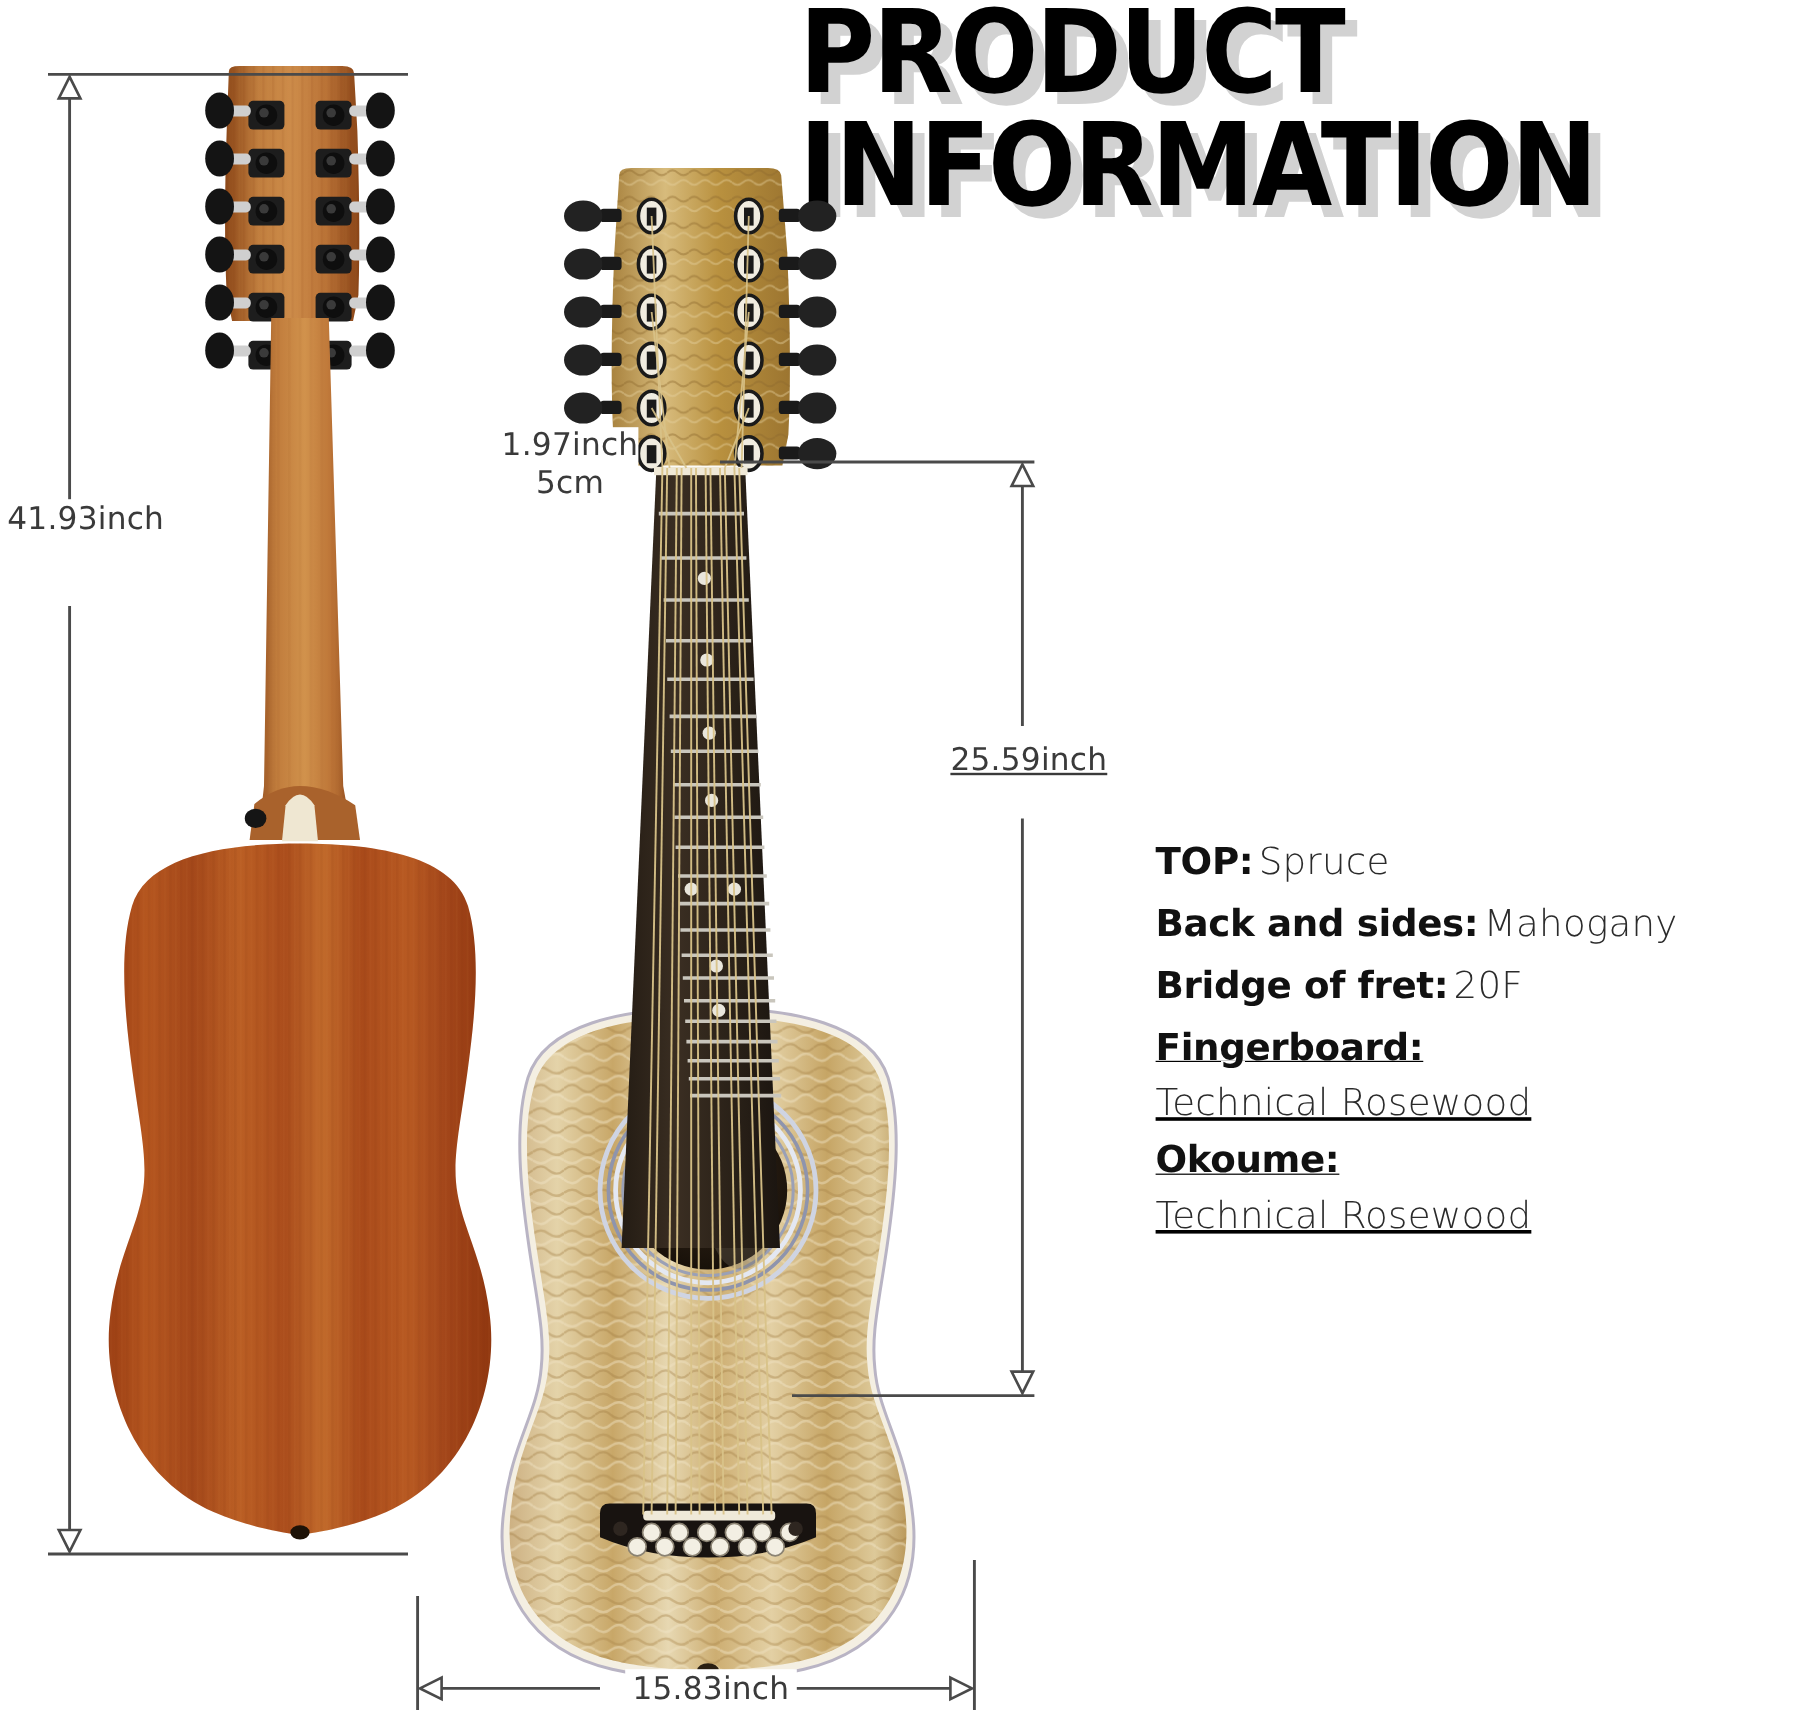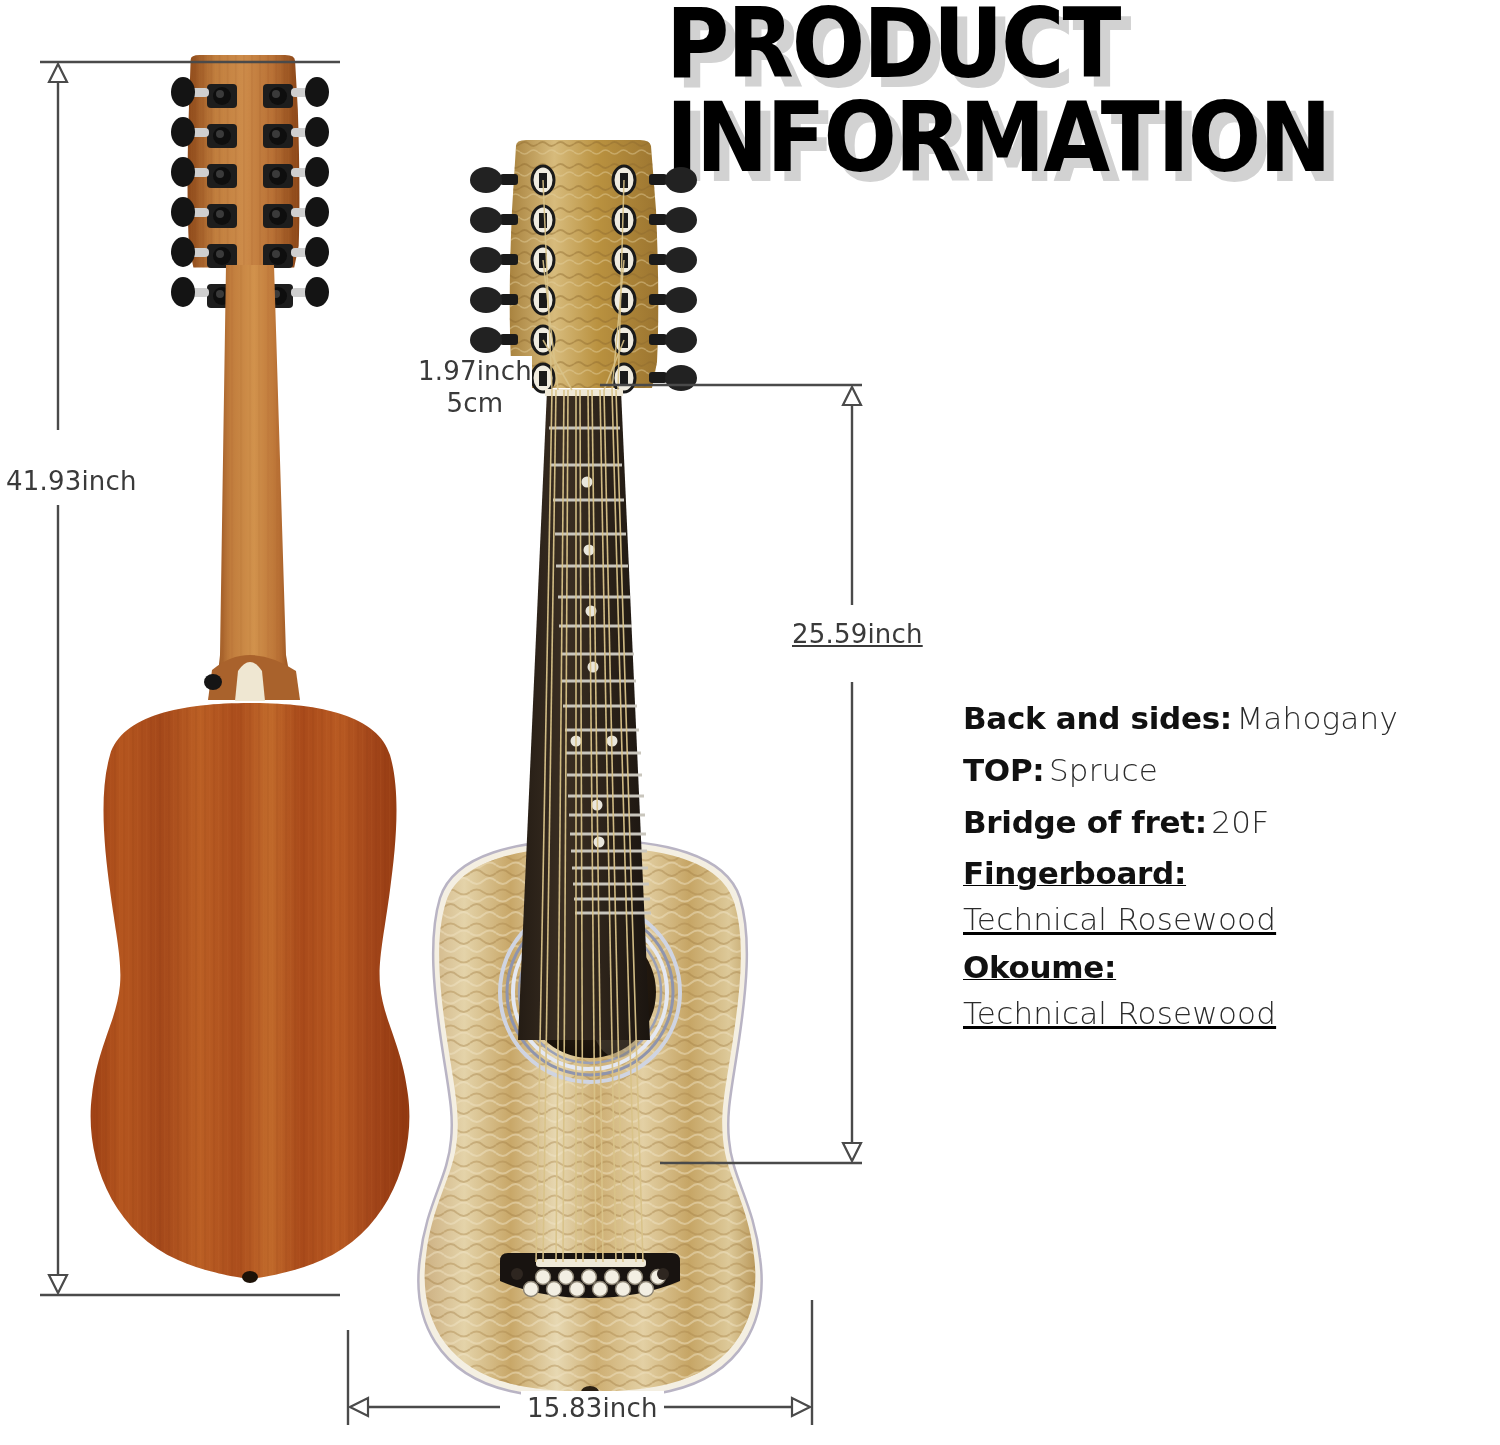--- a/index.html
+++ b/index.html
@@ -30,21 +30,21 @@
   #tl2m{top:98px;left:6px;}
 
   
   .dim-svg{position:absolute;left:0;top:0;width:1500px;height:1445px;pointer-events:none;}
   .dim-label{
     position:absolute;
     font-family:"DejaVu Sans","Liberation Sans",sans-serif;
     font-size:26px;color:#3a3a3a;background:#fff;
     padding:2px 6px;white-space:nowrap;letter-spacing:.2px;
   }
-  #lbl-height{left:0px;top:464px;}
+  #lbl-height{left:0px;top:416px;}
   #lbl-scale{left:786px;top:617px;text-decoration:underline;}
   #lbl-width{left:505px;top:1391px;margin-left:16px;}
   #lbl-nut{left:418px;top:356px;text-align:center;line-height:1.22;padding:0;}
 
   
   #specs{position:absolute;left:963px;top:700px;width:520px;}
   .spec-row{margin-bottom:14px;line-height:1.22;}
   .spec-row.stacked{margin-bottom:6px;text-decoration:underline;}
   .spec-k{
     font-weight:bold;font-size:31px;color:#111;
@@ -564,26 +564,26 @@
   <div class="dim-label" id="lbl-height">41.93inch</div>
   <div class="dim-label" id="lbl-scale">25.59inch</div>
   <div class="dim-label" id="lbl-width">15.83inch</div>
   <div class="dim-label" id="lbl-nut">
     <div>1.97inch</div>
     <div>5cm</div>
   </div>
 
   <div id="specs">
     <div class="spec-row">
+      <span class="spec-k">TOP:</span>
+      <span class="spec-v">Spruce</span>
+    </div>
+    <div class="spec-row">
       <span class="spec-k">Back and sides:</span>
       <span class="spec-v">Mahogany</span>
-    </div>
-    <div class="spec-row">
-      <span class="spec-k">TOP:</span>
-      <span class="spec-v">Spruce</span>
     </div>
     <div class="spec-row">
       <span class="spec-k">Bridge of fret:</span>
       <span class="spec-v">20F</span>
     </div>
     <div class="spec-row stacked">
       <span class="spec-k">Fingerboard:</span>
       <span class="spec-v block">Technical Rosewood</span>
     </div>
     <div class="spec-row stacked">

